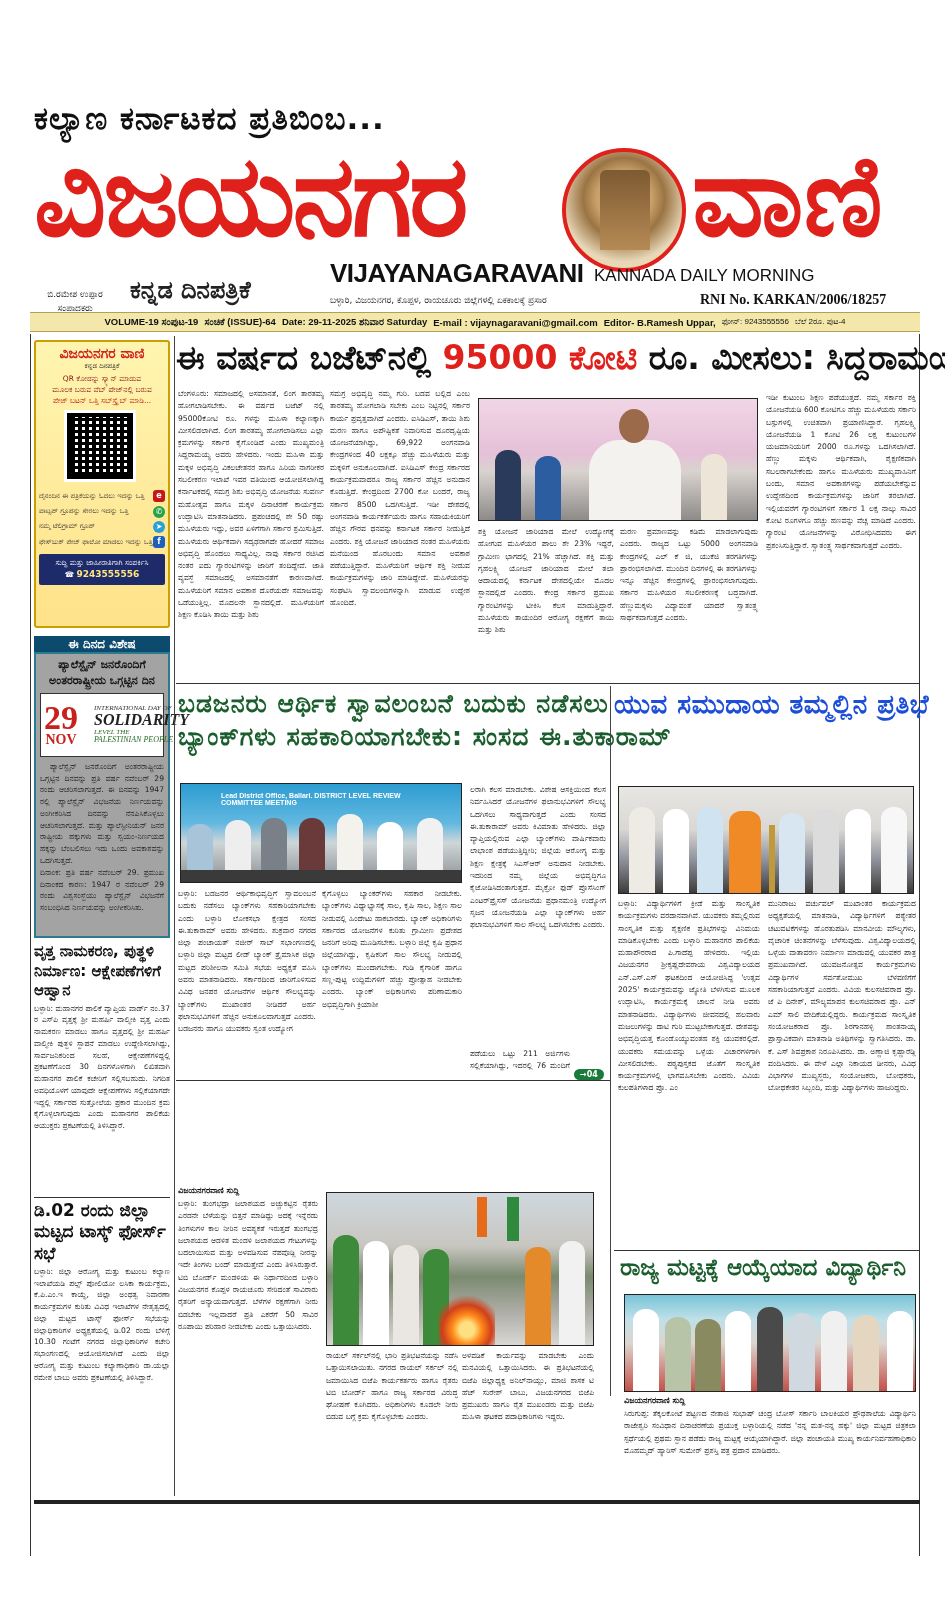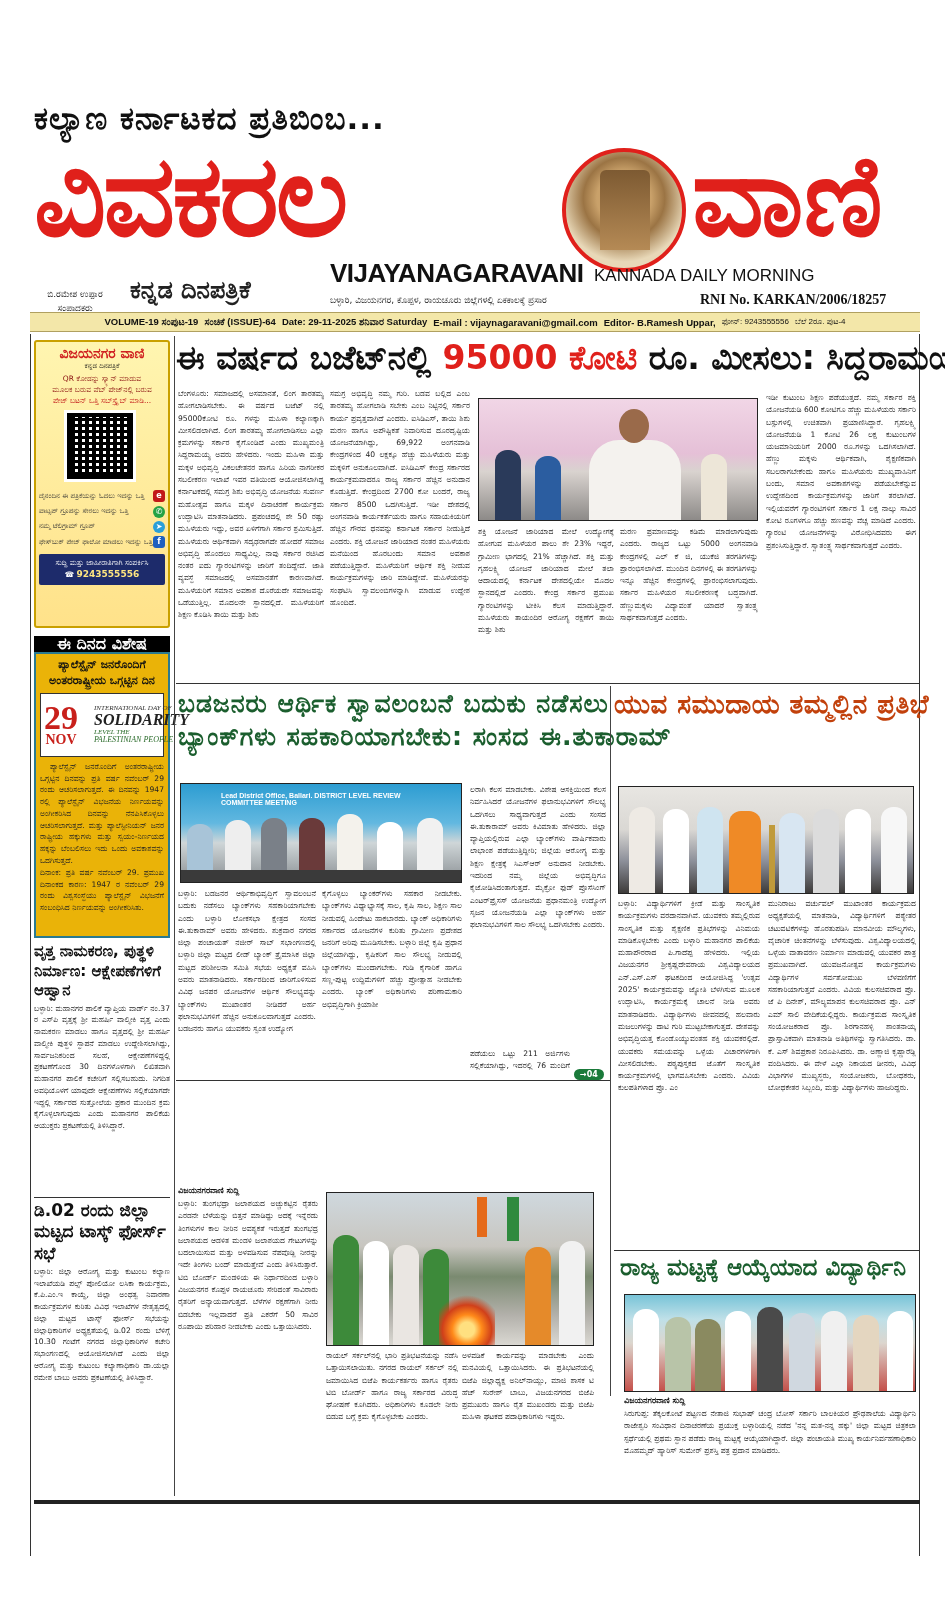--- a/index.html
+++ b/index.html
@@ -34,22 +34,22 @@
   .qr-text { font-size: 7.5px; color: #8a1010; text-align: center; line-height: 1.45; margin-top: 4px; }
   .qr-code { width: 66px; height: 66px; margin: 6px auto 0 28px; background:
       repeating-linear-gradient(90deg, #000 0 4px, #fff 4px 7px),
       repeating-linear-gradient(0deg, #000 0 3px, #fff 3px 6px);
       background-blend-mode: multiply; border: 4px solid #000; outline: 3px solid #fff; }
   .qr-links { margin-top: 10px; font-size: 7px; line-height: 2.2; color: #333; }
   .qr-links div { display: flex; justify-content: space-between; align-items: center; }
   .social { display: inline-block; width: 12px; height: 12px; border-radius: 3px; color: #fff; font-size: 8px; text-align: center; line-height: 12px; font-weight: bold; }
   .contact { background: #1d2b6b; color: #fff; font-size: 7.5px; text-align: center; padding: 3px 12px; margin-top: 4px; border-radius: 2px; line-height: 1.5; }
   .contact b { color: #ffe680; font-size: 9px; }
-  .special-head { left: 34px; top: 636px; width: 136px; height: 16px; background: #000000; color: #fff; font-size: 16px; text-align: center; line-height: 16px; font-weight: bold; }
-  .special-box { left: 34px; top: 652px; width: 136px; height: 286px; background: #eab308; border: 2px solid #2a7a90; padding: 3px 4px; }
+  .special-head { left: 34px; top: 636px; width: 136px; height: 16px; background: #0c4a6e; color: #fff; font-size: 12px; text-align: center; line-height: 16px; font-weight: bold; }
+  .special-box { left: 34px; top: 652px; width: 136px; height: 286px; background: #a3a3a3; border: 2px solid #2a7a90; padding: 3px 4px; }
   .special-title { font-size: 11px; font-weight: bold; text-align: center; line-height: 1.45; }
   .solid-card { background: #fff; border: 1px solid #333; height: 64px; margin: 4px 0; display: flex; align-items: center; padding: 2px 3px; }
   .solid-num { color: #c8201b; font-family: "Liberation Serif", serif; font-weight: bold; line-height: 0.9; text-align: center; }
   .solid-num .n { font-size: 34px; display: block; }
   .solid-num .m { font-size: 14px; display: block; }
   .solid-txt { font-family: "Liberation Serif", serif; color: #2a6b2a; margin-left: 16px; line-height: 1.05; font-style: italic; }
   .solid-txt .a { font-size: 7px; color: #333; display: block; }
   .solid-txt .b { font-size: 16px; color: #222; font-weight: bold; display: block; }
   .solid-txt .c { font-size: 7px; display: block; }
   .solid-txt .d { font-size: 8px; display: block; }
@@ -66,30 +66,30 @@
   .photo { border: 1px solid #222; overflow: hidden; }
   .ph-cm { background: linear-gradient(180deg, #f1d6e6 0%, #e5c0d7 45%, #d9d3cf 60%, #8d8a88 100%); }
   .ph-bank { background: linear-gradient(180deg, #2d9dd2 0%, #62b8e0 40%, #cfd6d8 60%, #8a8f93 100%); }
   .ph-lamp { background: linear-gradient(180deg, #e8e6e2 0%, #dad8d4 40%, #8c8f99 70%, #3d3b3a 100%); }
   .ph-prot { background: linear-gradient(180deg, #cfd8de 0%, #c8c6c0 35%, #7a8a70 55%, #b2b0aa 80%, #dad8d2 100%); }
   .ph-award { background: linear-gradient(180deg, #78c4d8 0%, #bfe0e8 25%, #dcd6ce 50%, #c4504a 100%); }
   .person { position: absolute; bottom: 0; width: 26px; border-radius: 12px 12px 0 0; }
   .head { position: absolute; width: 14px; height: 16px; border-radius: 50%; background: #8a5a3a; }
 
   .sec-head-green { color: #1b5e2e; font-size: 27px; font-weight: bold; line-height: 1.3; white-space: nowrap; letter-spacing: 1px; }
-  .sec-head-maroon { color: #c2410c; font-size: 26px; font-weight: bold; line-height: 1.3; white-space: nowrap; letter-spacing: 0.5px; }
+  .sec-head-maroon { color: #1d4ed8; font-size: 26px; font-weight: bold; line-height: 1.3; white-space: nowrap; letter-spacing: 0.5px; }
   .sec-head-black { font-size: 28px; font-weight: bold; line-height: 1.36; white-space: nowrap; }
   .continue-badge { display: inline-block; background: #1a7a3a; color: #fff; border-radius: 9px; font-size: 8px; padding: 1px 6px; font-weight: bold; }
   .dateline { font-size: 8px; font-weight: bold; }
 </style>
 </head>
 <body>
 
 <div class="abs tagline">ಕಲ್ಯಾಣ ಕರ್ನಾಟಕದ ಪ್ರತಿಬಿಂಬ...</div>
-<div class="abs brand">ವಿವಕರಲ</div>
+<div class="abs brand">ವಿಜಯನಗರ</div>
 <div class="abs emblem"></div>
 <div class="abs brand-right">ವಾಣಿ</div>
 
 <div class="abs editor-block">
   <div>ಬಿ.ರಮೇಶ ಉಪ್ಪಾರ</div>
   <div>ಸಂಪಾದಕರು</div>
 </div>
 <div class="abs daily-kn">ಕನ್ನಡ ದಿನಪತ್ರಿಕೆ</div>
 <div class="abs eng-title">VIJAYANAGARAVANI</div>
 <div class="abs eng-sub">KANNADA DAILY MORNING</div>

